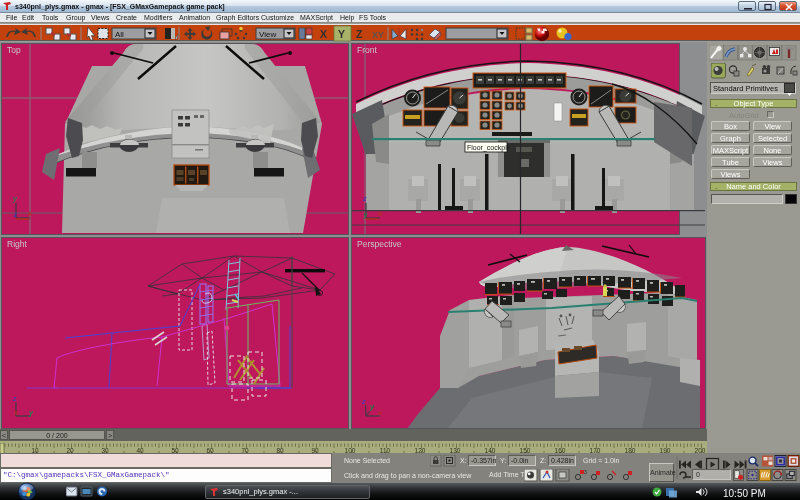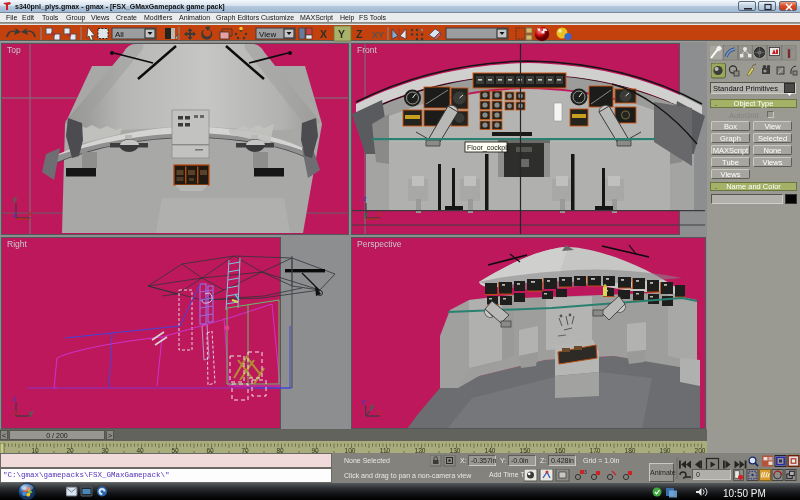--- a/index.html
+++ b/index.html
@@ -423,21 +423,21 @@
 
     <g font-size="7" font-style="italic" font-weight="bold">
       <path d="M14 174 L14 159" stroke="#3c3c40" stroke-width="1.2"></path>
       <path d="M14 174 L28 174" stroke="#3c3c40" stroke-width="1.2"></path>
       <path d="M14 175 L27 175" stroke="#b03020" stroke-width="1.4"></path>
       <text x="11" y="157" fill="#4a3ab0">z</text>
             <text x="26" y="172" fill="#b03020">x</text>
             <text x="11.5" y="173" fill="#2e7a4e">y</text>
     </g>
   </svg><div class="vplabel">Front</div></div>
-  <div class="vp" id="vpRight" style="left:1px;top:195px;width:280px;height:192px"><svg id="svgRight" width="346" height="190" viewBox="0 0 346 190">
+  <div class="vp" id="vpRight" style="left:1px;top:195px;width:348px;height:192px"><svg id="svgRight" width="346" height="190" viewBox="0 0 346 190">
 
     <g stroke="#303236" stroke-width="0.8" fill="none">
       <path d="M146 48 L 180 26 L 232 18 L 290 20 L 333 36 L 318 52 L 260 60 L 200 62 Z"></path>
       <path d="M146 48 L 200 40 L 260 34 L 318 52"></path>
       <path d="M180 26 L 200 40 L 232 18 M232 18 L 260 34 L 290 20 M260 34 L 290 48 L 318 52 M200 40 L 222 52 L 260 34 M146 48 L 175 56 L 200 40 M290 48 L 290 20 M222 52 L 200 62 M175 56 L 160 58"></path>
       <path d="M205 62 L 230 60 L 262 58 L 300 50"></path>
     </g>
 
     <rect x="283" y="31" width="40" height="3.4" fill="#0a0a0a"></rect>
     <path d="M300 35 L 317 52" stroke="#111" stroke-width="1.2"></path>
@@ -1120,20 +1120,26 @@
     <ellipse cx="10" cy="5.5" rx="6.5" ry="3.2" fill="#ffffff" opacity="0.3"></ellipse>
   </svg>
   <svg class="abs" style="left:66px;top:3px" width="76" height="12" viewBox="0 0 76 12">
     <rect x="0" y="1" width="11" height="9" rx="1" fill="#d8e4ee" stroke="#667"></rect>
         <path d="M0.5 2 L5.5 6 L10.5 2" stroke="#667" fill="none" stroke-width="0.8"></path>
     <rect x="15" y="1" width="11" height="9" rx="1" fill="#20262c" stroke="#55606a"></rect>
         <rect x="16.5" y="3" width="8" height="5" fill="#4a87b8"></rect>
     <circle cx="36" cy="5.5" r="5" fill="#2a66b0"></circle>
         <path d="M32.5 5.5 a3.5 3.5 0 1 1 7 0 h-2 a1.5 1.5 0 1 0 -3 0 q0 1.5 2 1.8 l-0.5 1.8 q-3.5 -0.6 -3.5 -3.6" fill="#d8e8f8"></path>
   </svg>
+  <div class="abs" style="left:205px;top:2px;width:165px;height:14px;background:linear-gradient(#4e5358,#33373b 45%,#1d2023);border:1px solid #606468;border-radius:2px">
+    <svg class="abs" style="left:4px;top:2px" width="9" height="9" viewBox="0 0 9 9">
+          <path d="M0 1 L7 0 L8 2 L5 3 L5 8 L3 8 L3 3 Z" fill="#d33"></path>
+        </svg>
+    <div class="abs" style="left:17px;top:1px;color:#f0f0f0;font-size:7.5px">s340pnl_plys.gmax -...</div>
+  </div>
   <svg class="abs" style="left:652px;top:3px" width="60" height="12" viewBox="0 0 60 12">
     <circle cx="5" cy="6" r="4.5" fill="#3faa3f"></circle>
         <path d="M3 6 l1.6 1.8 L7.5 4" stroke="#fff" stroke-width="1.2" fill="none"></path>
     <rect x="14" y="2" width="8" height="8" fill="#3a6ea8"></rect>
         <rect x="17" y="4.5" width="8" height="7" fill="#76aadd" opacity="0.85"></rect>
     <path d="M44 5 h2.5 l3 -3 v8 l-3 -3 h-2.5 Z" fill="#e6e6e6"></path>
         <path d="M51 3.5 q2.5 2.5 0 5 M53 2 q4 4 0 8" stroke="#e6e6e6" stroke-width="0.9" fill="none"></path>
   </svg>
   <div class="abs" style="left:723px;top:5px;color:#f2f2f2;font-size:10px">10:50 PM</div>
 </div>

